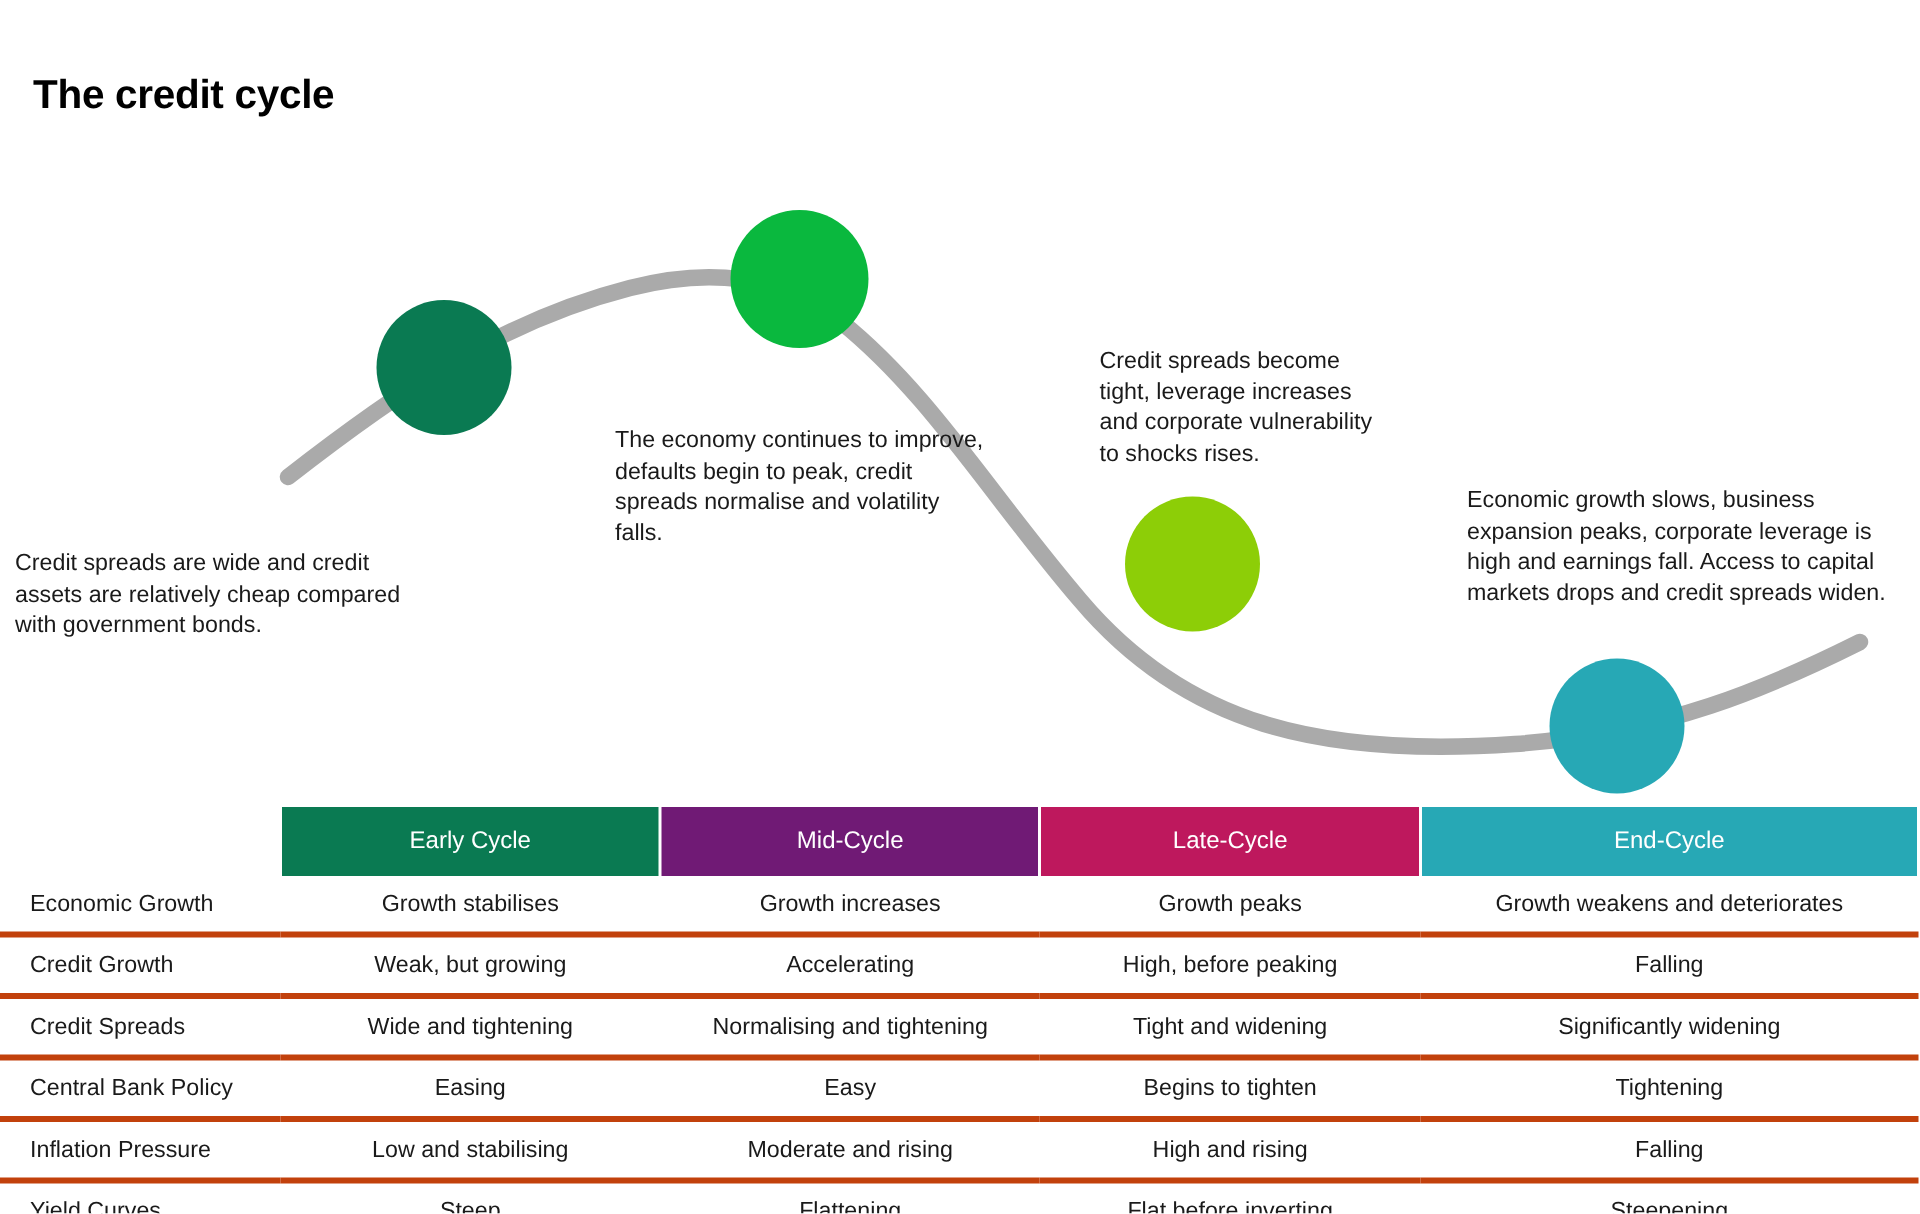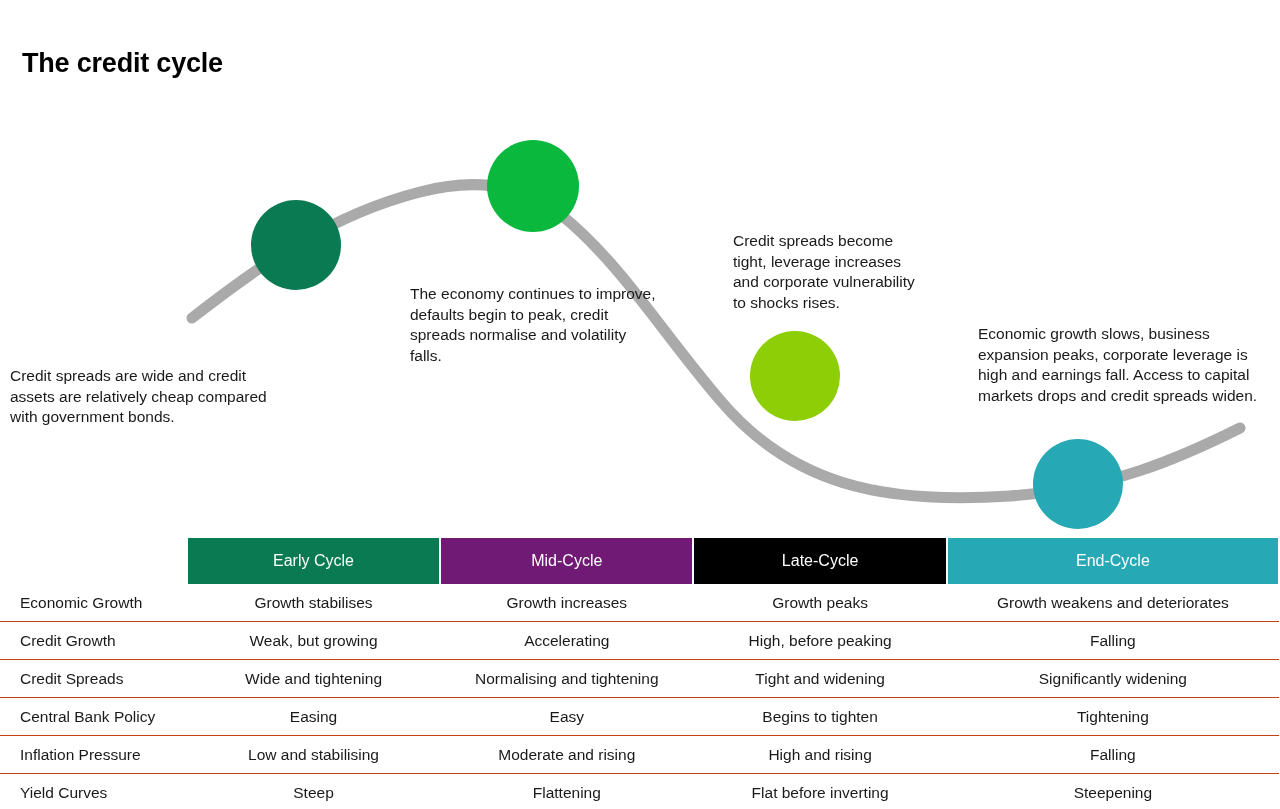--- a/index.html
+++ b/index.html
@@ -81,21 +81,21 @@
   #cycle-table thead th.blank-head {
     background: transparent;
     border: none;
   }
   #cycle-table tbody td {
     font-size: 15.5px;
     color: #1a1a1a;
     text-align: center;
     vertical-align: middle;
     padding: 8px 4px;
-    border-top: 1px solid #c2410c;
+    border-top: 4px solid #c2410c;
   }
   #cycle-table tbody tr:first-child td {
     border-top: none;
   }
   #cycle-table tbody td.row-label {
     text-align: left;
     padding-left: 20px;
     line-height: 21px;
   }
   #cycle-table tbody tr:last-child td {
@@ -130,21 +130,21 @@
       <col class="c-phase">
       <col class="c-phase">
       <col class="c-phase">
       <col class="c-phase-wide">
     </colgroup>
     <thead>
       <tr>
         <th class="blank-head"></th>
         <th style="background: rgb(10, 122, 82);">Early Cycle</th>
         <th style="background: #701a75;">Mid-Cycle</th>
-        <th style="background: #000000;">Late-Cycle</th>
+        <th style="background: #be185d;">Late-Cycle</th>
         <th style="background: rgb(39, 168, 181);">End-Cycle</th>
       </tr>
     </thead>
     <tbody>
       <tr>
         <td class="row-label">Economic Growth</td>
         <td>Growth stabilises</td>
         <td>Growth increases</td>
         <td>Growth peaks</td>
         <td>Growth weakens and deteriorates</td>

